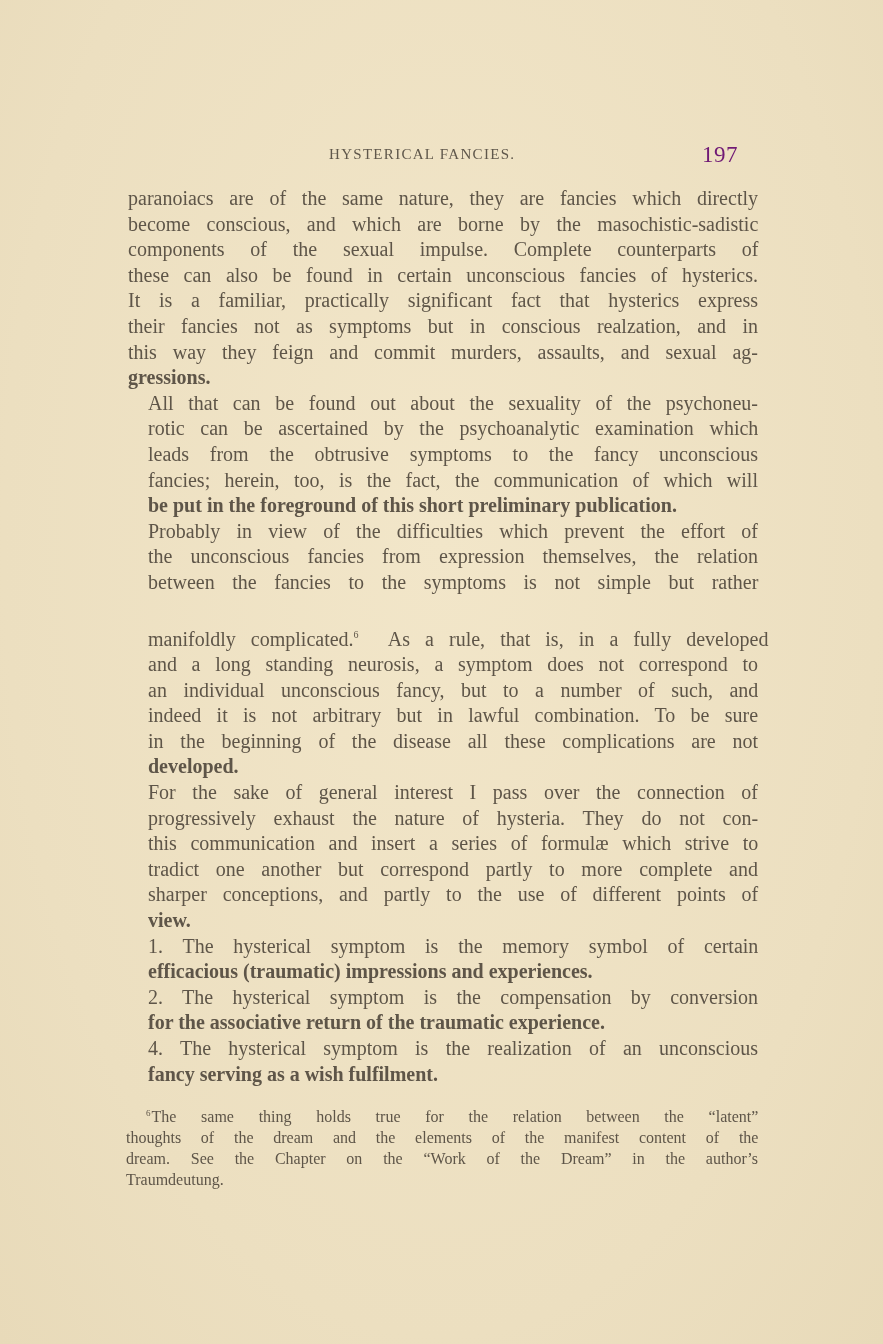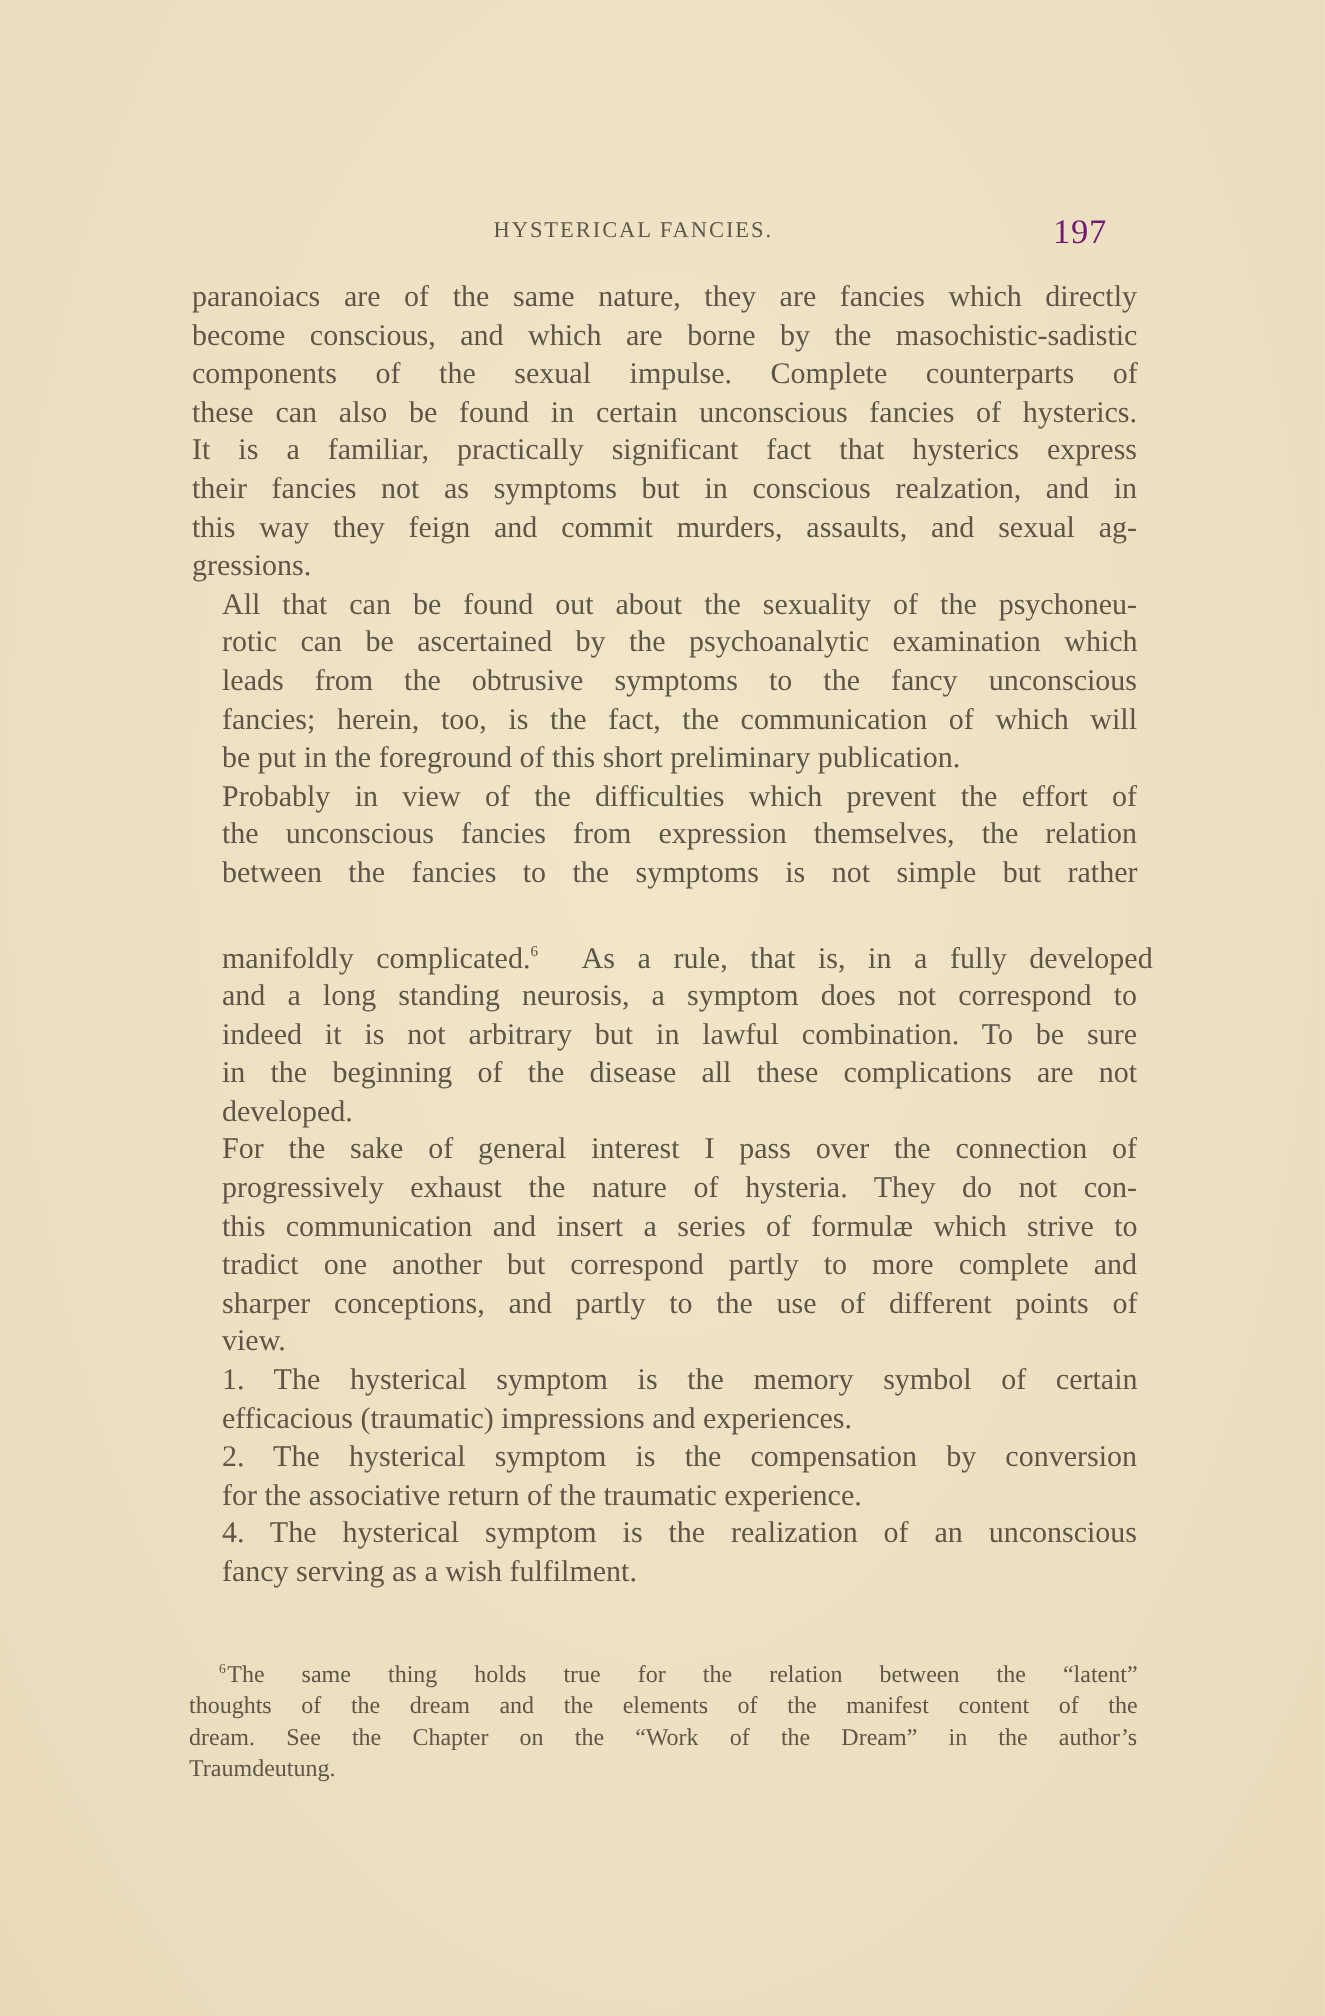--- a/index.html
+++ b/index.html
@@ -24,21 +24,21 @@
     font-size: 23px; color: #701a75; letter-spacing: 0.5px;
   }
   .body-text {
     position: absolute; left: 128px; top: 182px; width: 630px;
     font-size: 20px; line-height: 25.6px; color: #5e5548;
     text-align: justify;
   }
   .para { margin: 0; text-indent: 0; }
   .para.indent { text-indent: 20px; }
   .para .line { display: block; text-align: justify; text-align-last: justify; white-space: nowrap; }
-  .para .line.last { text-align-last: left; }
+  .para .line.last { text-align-last: left; font-weight: bold; }
   sup.fnref { font-size: 10px; vertical-align: 8px; line-height: 0; }
   .footnote {
     position: absolute; left: 126px; top: 1102px; width: 632px;
     font-size: 16px; line-height: 21px; color: #5e5548;
   }
   .footnote .line { display: block; white-space: nowrap; text-align: justify; text-align-last: justify; }
   .footnote .line.last { text-align-last: left; }
   .footnote .line.first { padding-left: 20px; }
   sup.fnmark { font-size: 9px; vertical-align: 6px; line-height: 0; margin-right: 1px; }
 </style>
@@ -71,20 +71,21 @@
       <span class="line" style="display: block; width: auto; word-spacing: 9.4px;">fancies; herein, too, is the fact, the communication of which will</span>
       <span class="line last">be put in the foreground of this short preliminary publication.</span>
     </p>
 
     <p class="para indent">
       <span class="line" style="padding-left: 20px; text-indent: 0px; display: block; width: auto; word-spacing: 11.2px;">Probably in view of the difficulties which prevent the effort of</span>
       <span class="line" style="display: block; width: auto; word-spacing: 13px;">the unconscious fancies from expression themselves, the relation</span>
       <span class="line" style="display: block; width: auto; word-spacing: 12.6px;">between the fancies to the symptoms is not simple but rather</span>
       <span class="line" style="display: block; width: auto; word-spacing: 10.1px; margin-top: 31px;"><span>manifoldly complicated.</span><sup class="fnref">6</sup><span style="white-space:pre">  As a rule, that is, in a fully developed</span></span>
       <span class="line" style="display: block; width: auto; word-spacing: 9.7px;">and a long standing neurosis, a symptom does not correspond to</span>
+      <span class="line" style="display: block; width: auto; word-spacing: 11.5px;">an individual unconscious fancy, but to a number of such, and</span>
       <span class="line" style="display: block; width: auto; word-spacing: 10.2727px;">indeed it is not arbitrary but in lawful combination. To be sure</span>
       <span class="line" style="display: block; width: auto; word-spacing: 11.8px;">in the beginning of the disease all these complications are not</span>
       <span class="line last">developed.</span>
     </p>
 
     <p class="para indent">
       <span class="line" style="padding-left: 20px; text-indent: 0px; display: block; width: auto; word-spacing: 11.5455px;">For the sake of general interest I pass over the connection of</span>
       <span class="line" style="display: block; width: auto; word-spacing: 12.7778px;">progressively exhaust the nature of hysteria. They do not con-</span>
       <span class="line" style="display: block; width: auto; word-spacing: 8.6px;">this communication and insert a series of formulæ which strive to</span>
       <span class="line" style="display: block; width: auto; word-spacing: 11.6667px;">tradict one another but correspond partly to more complete and</span>

